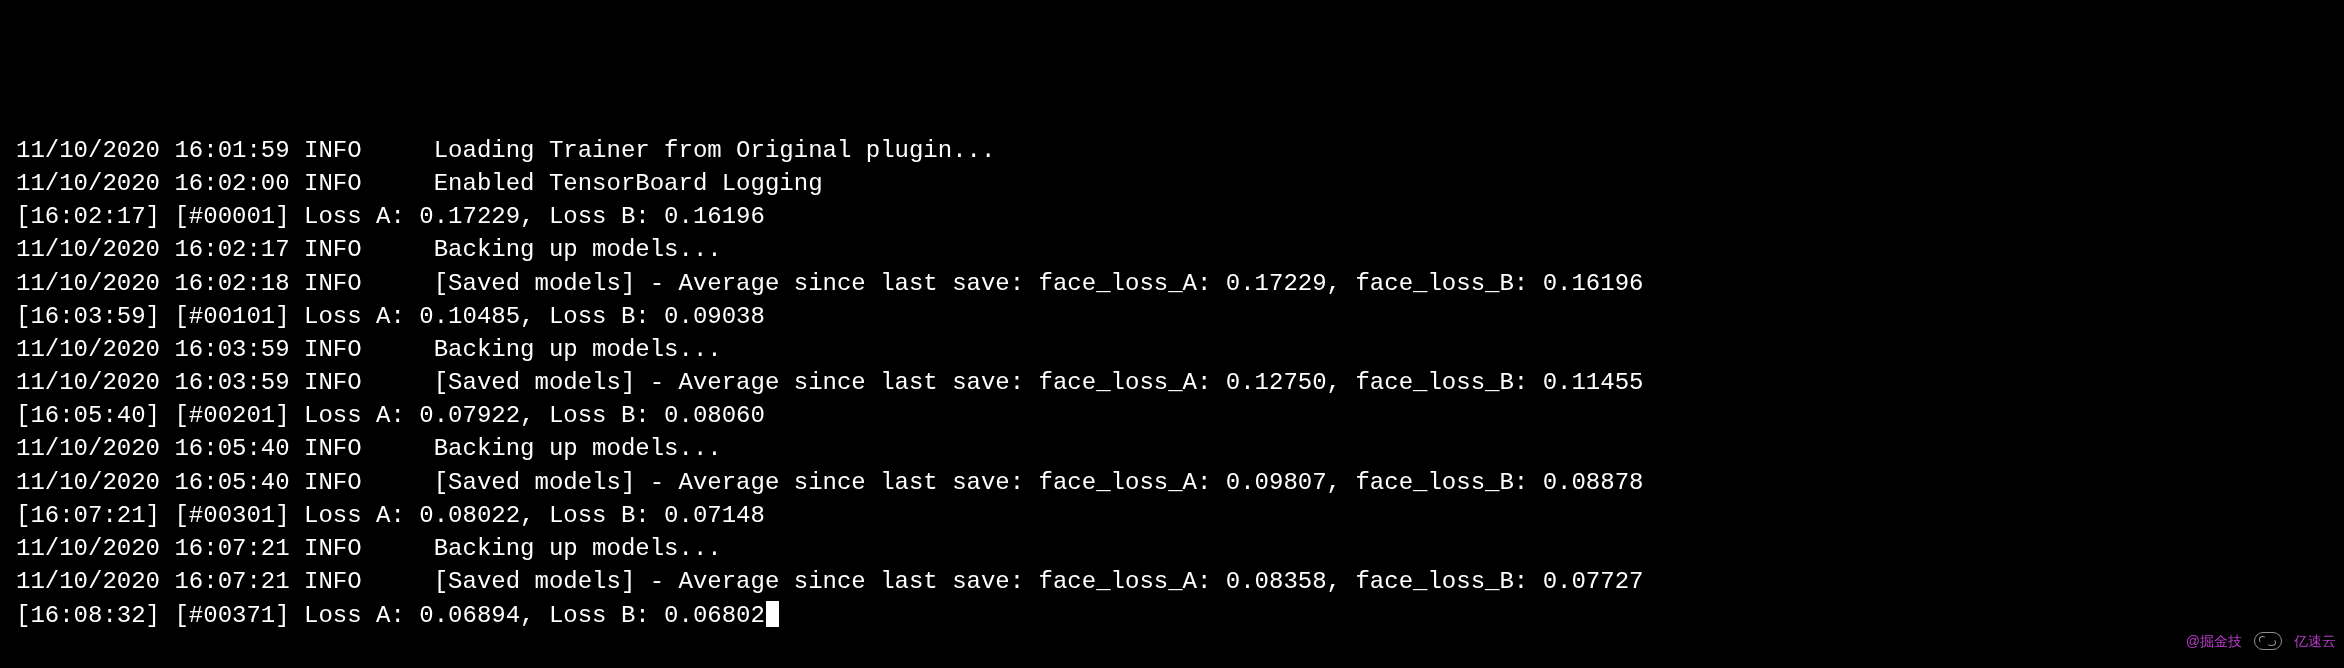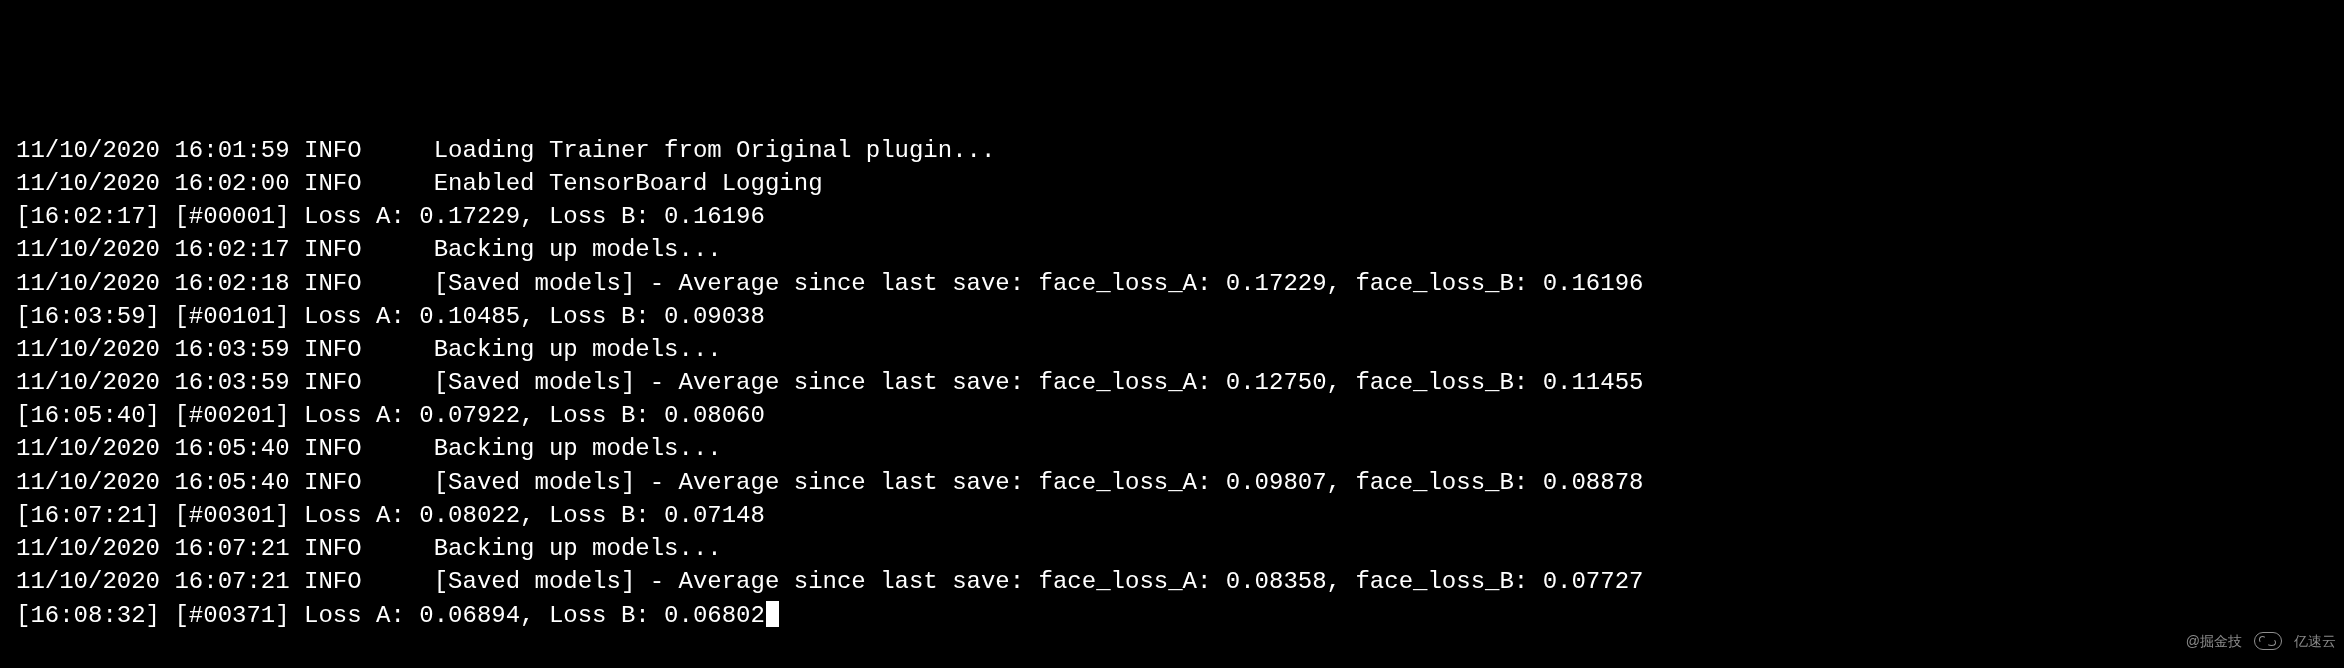--- a/index.html
+++ b/index.html
@@ -28,21 +28,21 @@
       background-color: #ffffff;
       width: 13px;
       height: 26px;
       vertical-align: text-bottom;
       margin-left: 1px;
     }
     .watermark {
       position: absolute;
       bottom: 18px;
       right: 8px;
-      color: #a3a3a3;
+      color: #d946ef;
       font-size: 14px;
       font-family: sans-serif;
       opacity: 0.85;
       display: flex;
       align-items: flex-start;
       gap: 8px;
     }
     .watermark-icon {
       display: inline-flex;
       align-items: center;

